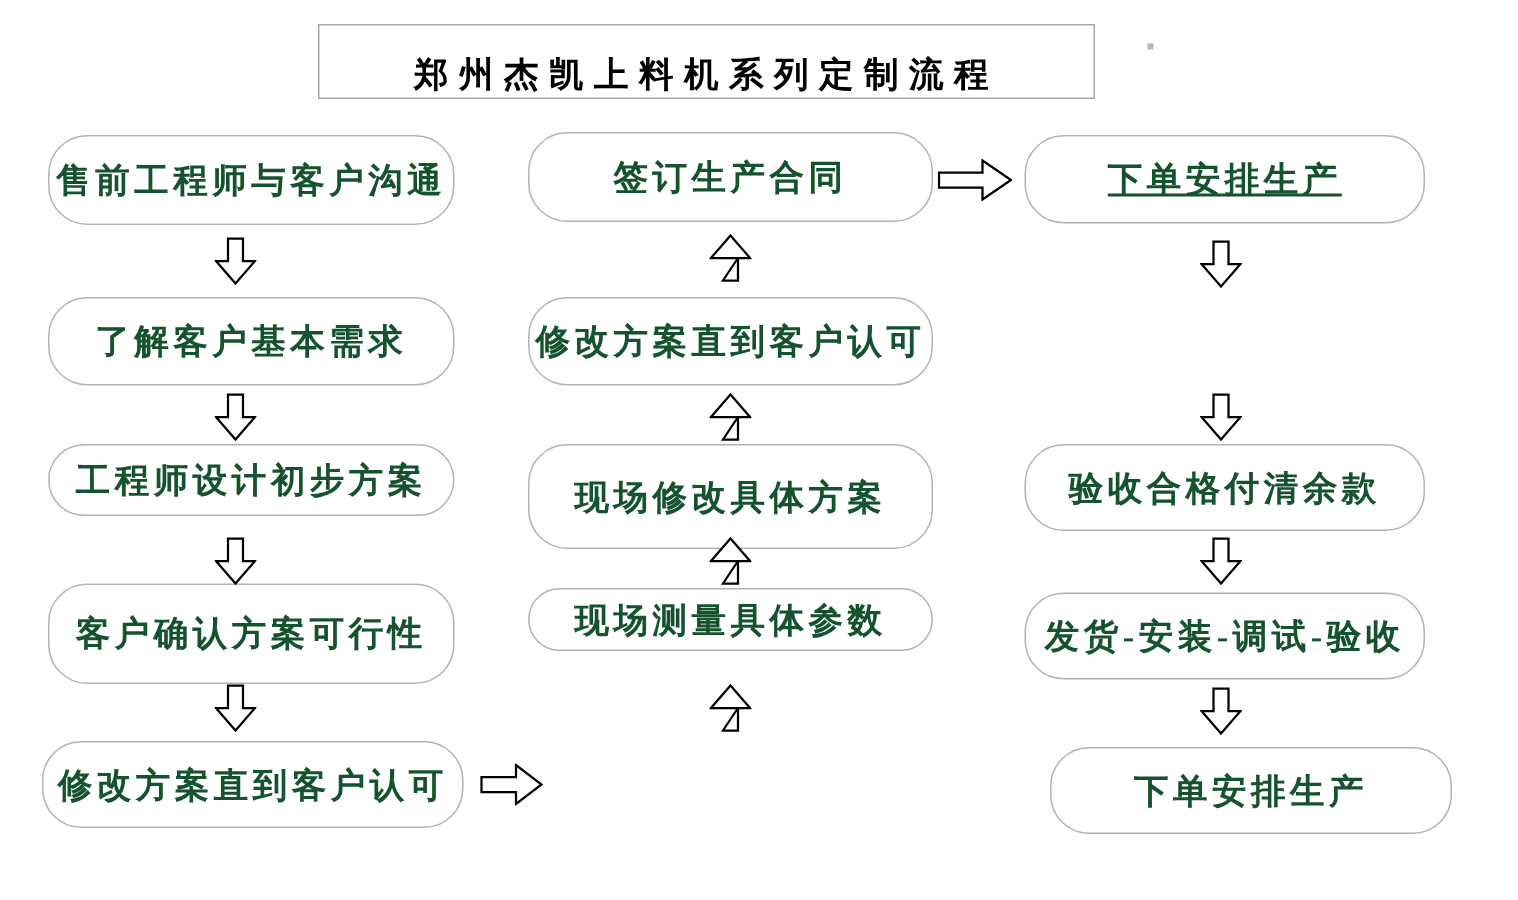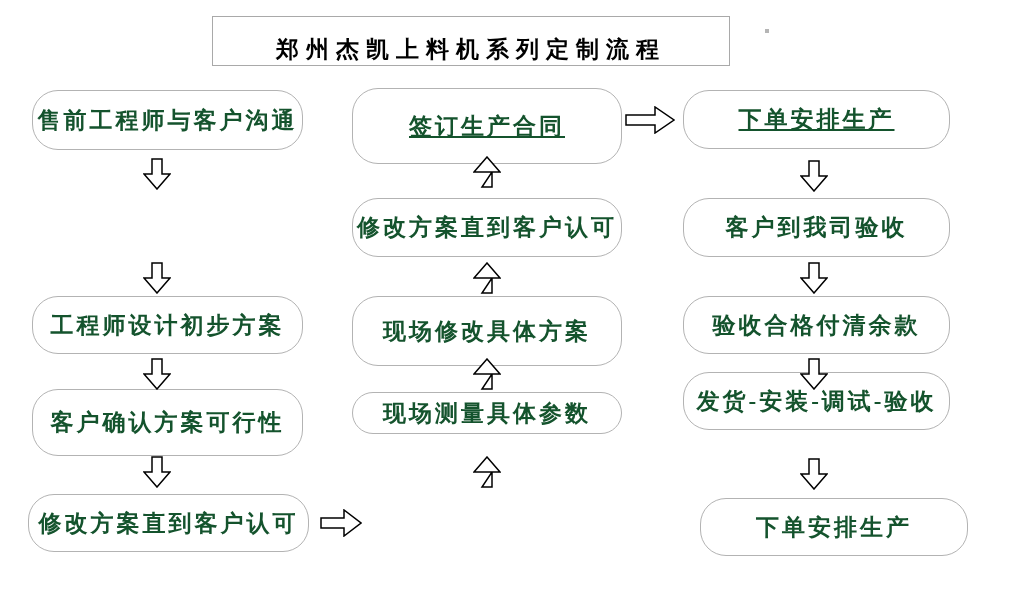--- a/index.html
+++ b/index.html
@@ -42,33 +42,33 @@
 <body>
 
 <div class="stage">
 
   <div class="title-box">
     <span class="title-text">郑州杰凯上料机系列定制流程</span>
   </div>
   <div class="speck"></div>
 
   <div class="node" style="left:32px;top:90px;width:271px;height:60px;">售前工程师与客户沟通</div>
-  <div class="node" style="left:32px;top:296px;width:271px;height:58px;text-align:center;">工程师设计初步方案</div>
+  <div class="node" style="left:32px;top:198px;width:271px;height:59px;">了解客户基本需求</div>
+  <div class="node" style="left:32px;top:296px;width:271px;height:48px;text-align:center;">工程师设计初步方案</div>
   <div class="node" style="left:32px;top:369px;width:271px;height:67px;margin-top:20px;">客户确认方案可行性</div>
   <div class="node" style="left:28px;top:494px;width:281px;height:58px;">修改方案直到客户认可</div>
 
-  <div class="node" style="left:352px;top:88px;width:270px;height:76px;text-decoration:underline;">签订生产合同</div>
+  <div class="node" style="left:352px;top:88px;width:270px;height:60px;">签订生产合同</div>
   <div class="node" style="left:352px;top:198px;width:270px;height:59px;">修改方案直到客户认可</div>
   <div class="node" style="left:352px;top:296px;width:270px;height:70px;">现场修改具体方案</div>
   <div class="node" style="left:352px;top:392px;width:270px;height:42px;">现场测量具体参数</div>
 
   <div class="node" style="left:683px;top:90px;width:267px;height:59px;text-decoration:underline;">下单安排生产</div>
-  <div class="node" style="left:683px;top:198px;width:267px;height:59px;">客户到我司验收</div>
   <div class="node" style="left:683px;top:296px;width:267px;height:58px;">验收合格付清余款</div>
-  <div class="node" style="left:683px;top:372px;width:267px;height:58px;">发货-安装-调试-验收</div>
+  <div class="node" style="left:683px;top:395px;width:267px;height:58px;">发货-安装-调试-验收</div>
   <div class="node" style="left:700px;top:498px;width:268px;height:58px;">下单安排生产</div>
 
   <svg class="arr" style="left:143px;top:158px;" width="28" height="32" viewBox="0 0 28 32">
       <path d="M9 1 H19 V16 H27 L14 31 L1 16 H9 Z"></path>
     </svg>
   <svg class="arr" style="left:143px;top:262px;" width="28" height="32" viewBox="0 0 28 32">
       <path d="M9 1 H19 V16 H27 L14 31 L1 16 H9 Z"></path>
     </svg>
   <svg class="arr" style="left:143px;top:358px;" width="28" height="32" viewBox="0 0 28 32">
       <path d="M9 1 H19 V16 H27 L14 31 L1 16 H9 Z"></path>

